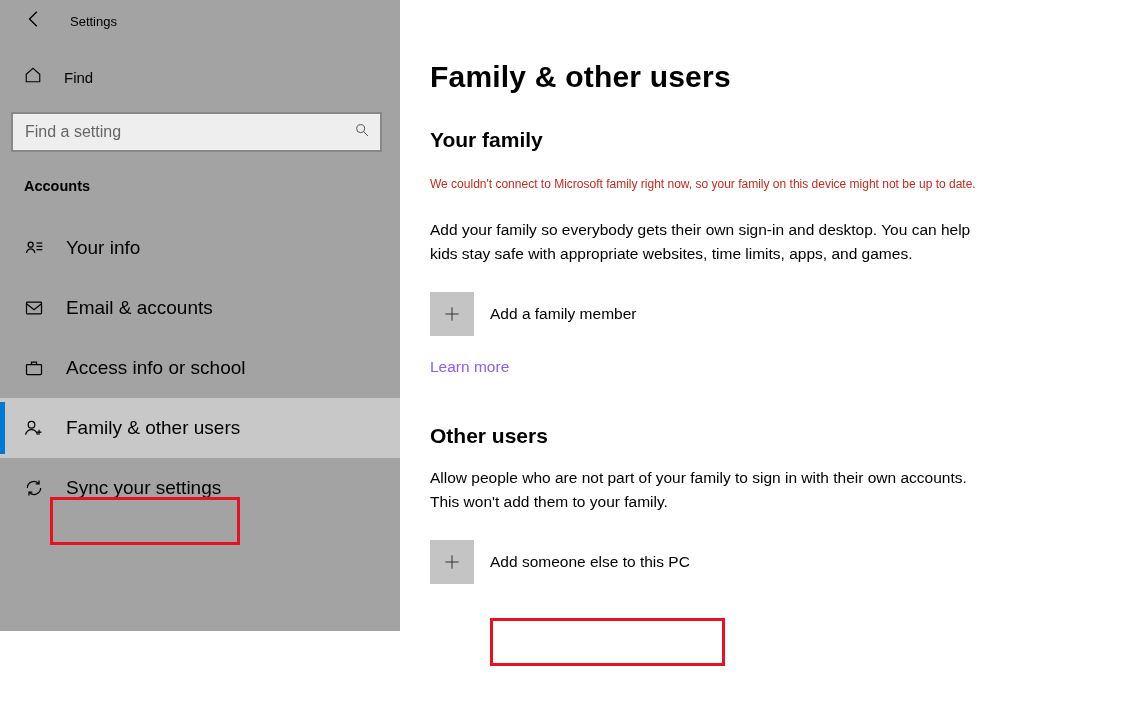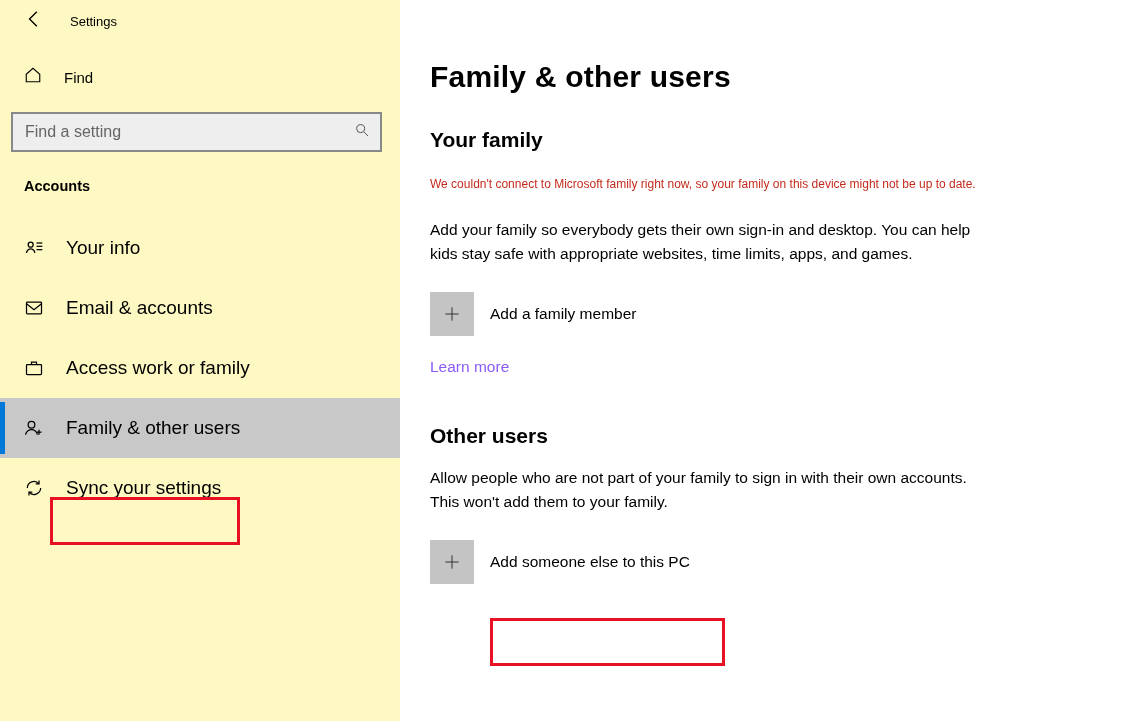--- a/index.html
+++ b/index.html
@@ -9,22 +9,22 @@
     background: #fff;
     color: #000;
     width: 1128px;
     height: 721px;
     overflow: hidden;
     display: flex;
   }
   .sidebar {
     width: 400px;
     min-width: 400px;
-    height: 721px;
-    background: #fef9c3;
+    height: 631px;
+    background: #a3a3a3;
     display: flex;
     flex-direction: column;
   }
   .sb-header {
     display: flex;
     align-items: center;
     padding: 8px 0 20px 24px;
     gap: 24px;
   }
   .back-arrow svg { width: 22px; height: 22px; }
@@ -225,21 +225,21 @@
     </div>
 
 
     <div class="nav-item">
       <span class="icon">
         <svg viewBox="0 0 24 24">
             <rect x="3" y="8" width="18" height="12" rx="1"></rect>
             <path d="M9 8 V5 h6 v3"></path>
           </svg>
       </span>
-      <span class="label">Access work or family</span>
+      <span class="label">Access info or school</span>
     </div>
 
     <div class="nav-item active">
       <span class="icon">
         <svg viewBox="0 0 24 24">
             <circle cx="9" cy="8" r="4"></circle>
             <path d="M2 20c0-4 4-6 7-6s7 2 7 6"></path>
             <line x1="18" y1="14" x2="18" y2="20"></line>
             <line x1="15" y1="17" x2="21" y2="17"></line>
           </svg>

